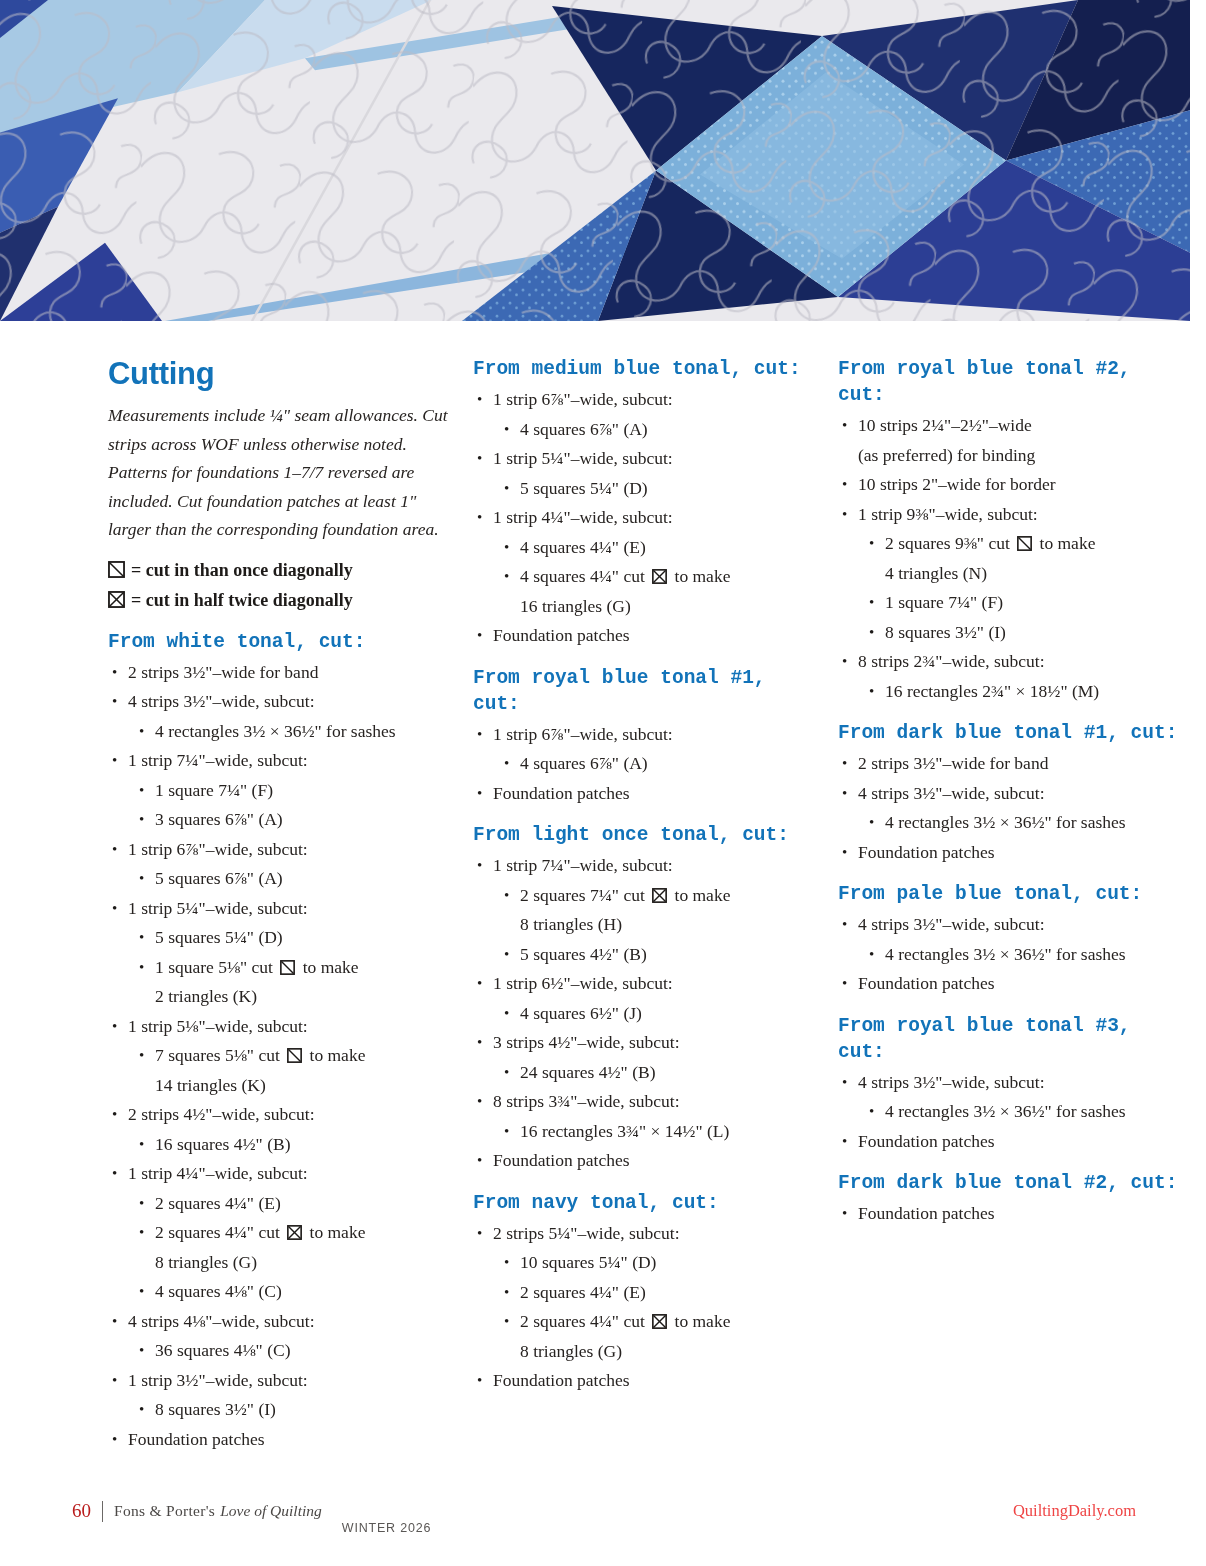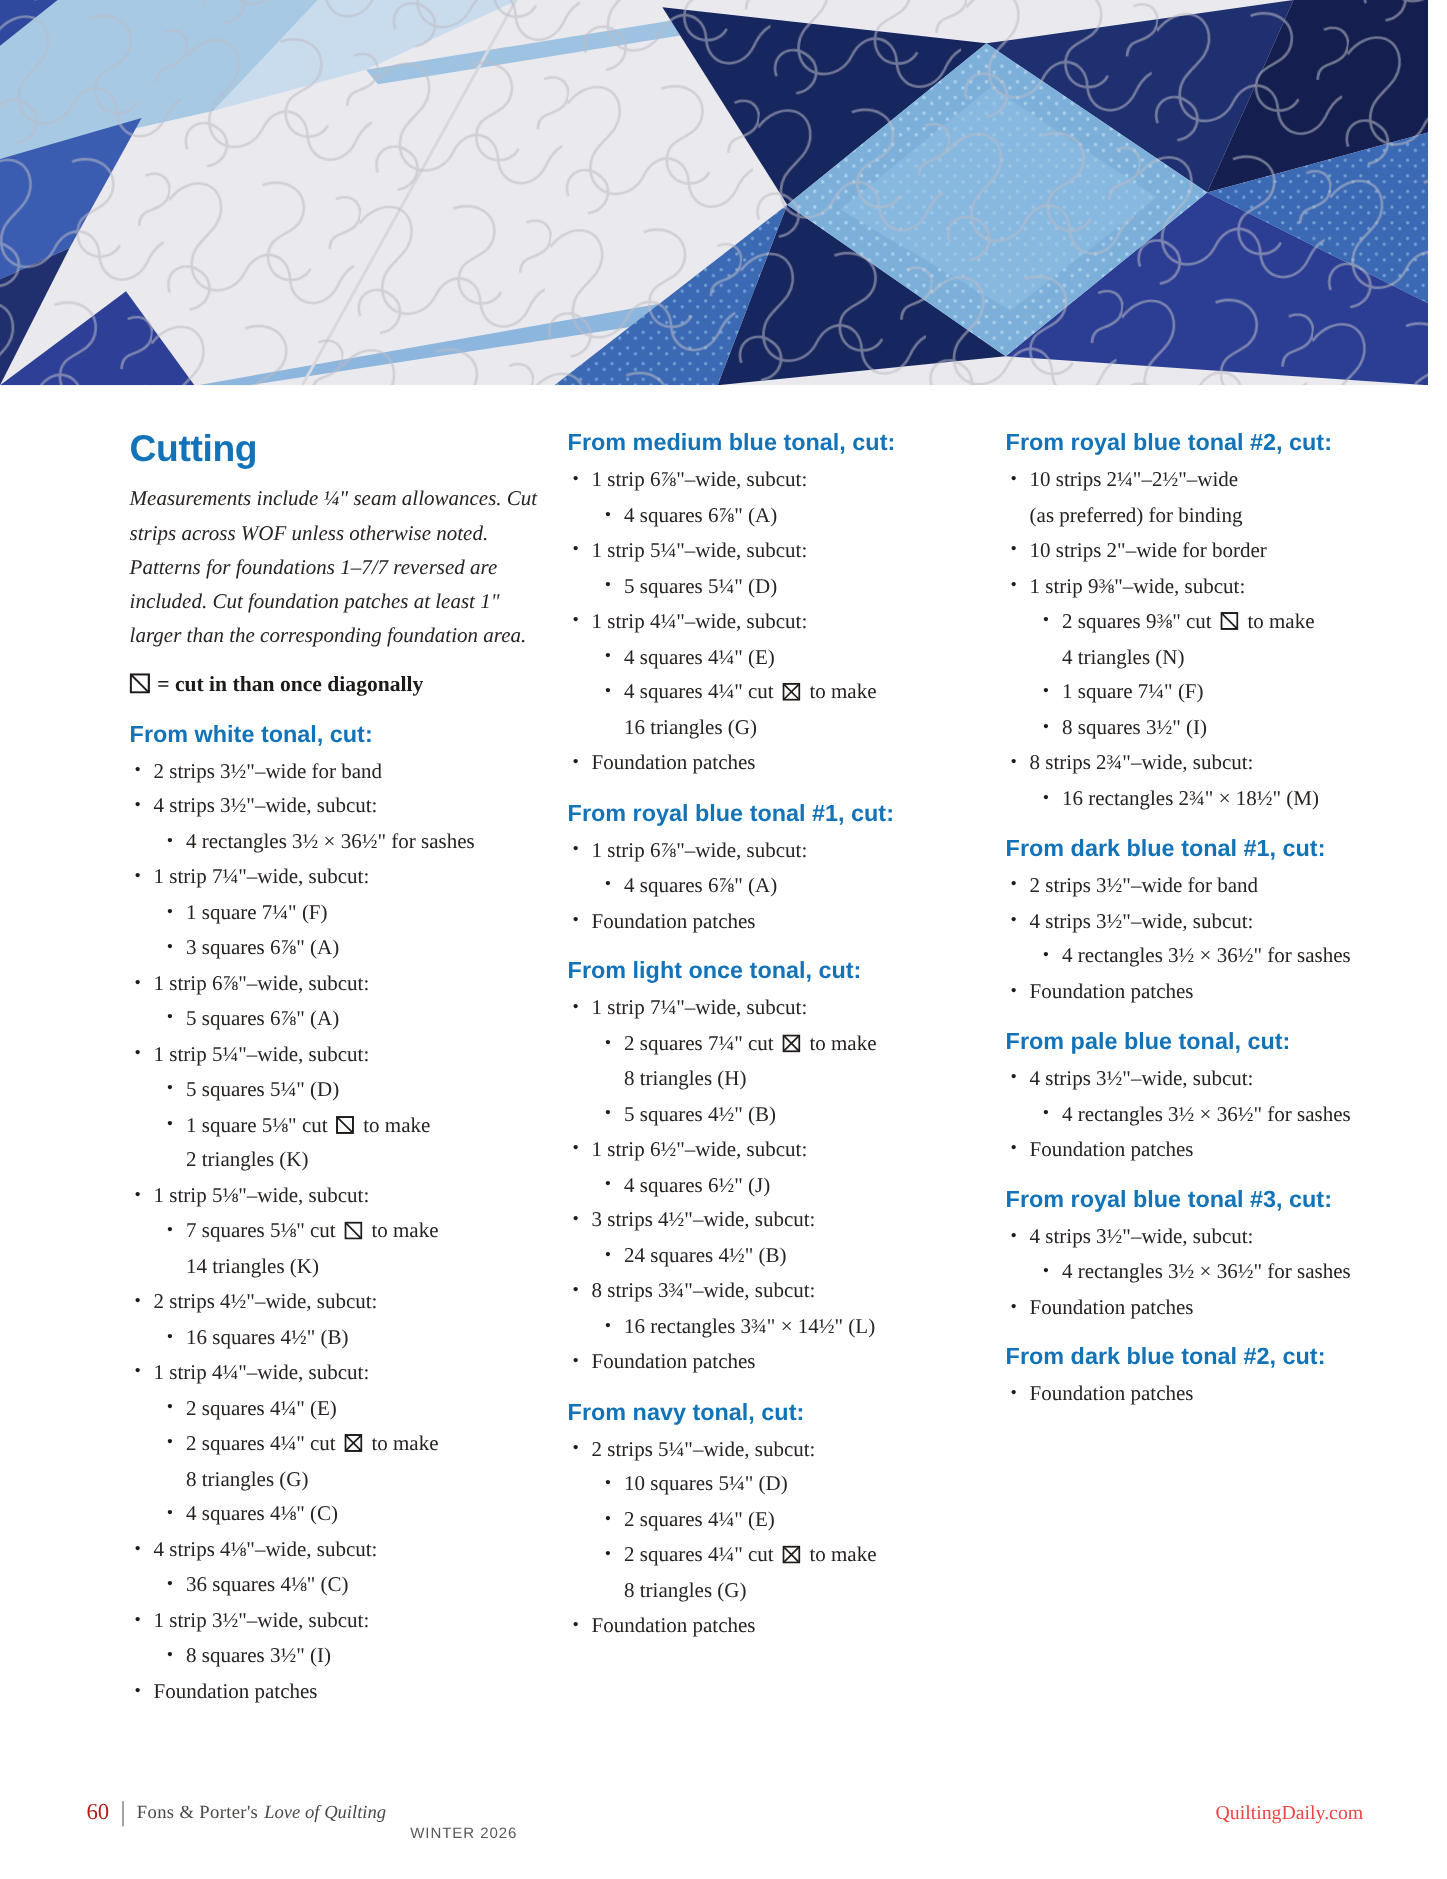--- a/index.html
+++ b/index.html
@@ -18,21 +18,21 @@
     font-family:"Liberation Sans","DejaVu Sans",sans-serif;
     font-weight:700;font-size:31px;line-height:36px;color:#1273b9;
     margin:0 0 9px 0;letter-spacing:-0.3px;
   }
   .intro{font-style:italic;font-size:17.5px;line-height:28.5px;margin:0 0 11px 0;}
   .legend{margin:0 0 6px 0;}
   .legend-row{font-weight:700;font-size:18px;line-height:30px;color:#1d1a18;}
   .legend-row .icon-cut{width:17px;height:17px;vertical-align:-2.5px;margin:0 6px 0 0;}
 
   .section-heading{
-    font-family:Liberation Sans, sans-serif;
+    font-family:Liberation Mono, monospace;
     font-weight:700;font-size:19.5px;line-height:26px;color:#1273b9;
     margin:14px 0 3px 0;
   }
   .section:first-child .section-heading{margin-top:0;}
   .col-1 .section:first-child .section-heading{margin-top:14px;}
 
   .li{display:flex;font-size:17.5px;line-height:29.5px;}
   .li .bullet{flex:none;width:16px;font-size:15px;color:#1d1a18;}
   .li.lvl1{padding-left:4px;}
   .li.lvl2{padding-left:31px;}
@@ -105,20 +105,25 @@
 
 <main class="content">
   <section class="col col-1">
     <h1 class="title">Cutting</h1>
     <p class="intro">Measurements include ¼" seam allowances. Cut strips across WOF unless otherwise noted. Patterns for foundations 1–7/7 reversed are included. Cut foundation patches at least 1" larger than the corresponding foundation area.</p>
     <div class="legend" id="legend">
         <div class="legend-row"><svg viewBox="0 0 14 14" class="icon-cut">
             <rect x="0.8" y="0.8" width="12.4" height="12.4" fill="none" stroke="currentColor" stroke-width="1.5"></rect>
             <line x1="1.4" y1="1.4" x2="12.6" y2="12.6" stroke="currentColor" stroke-width="1.3"></line>
           </svg><span class="legend-text">= cut in than once diagonally</span></div>
+        <div class="legend-row"><svg viewBox="0 0 14 14" class="icon-cut">
+            <rect x="0.8" y="0.8" width="12.4" height="12.4" fill="none" stroke="currentColor" stroke-width="1.5"></rect>
+            <line x1="1.4" y1="1.4" x2="12.6" y2="12.6" stroke="currentColor" stroke-width="1.3"></line>
+            <line x1="12.6" y1="1.4" x2="1.4" y2="12.6" stroke="currentColor" stroke-width="1.3"></line>
+          </svg><span class="legend-text">= cut in half twice diagonally</span></div>
       </div>
     <div id="col1">
         <section class="section">
           <h2 class="section-heading">From white tonal, cut:</h2>
           <div class="li lvl1">
             <span class="bullet">•</span>
             <span class="li-text">2 strips 3½"–wide for band</span>
           </div>
           <div class="li lvl1">
             <span class="bullet">•</span>

